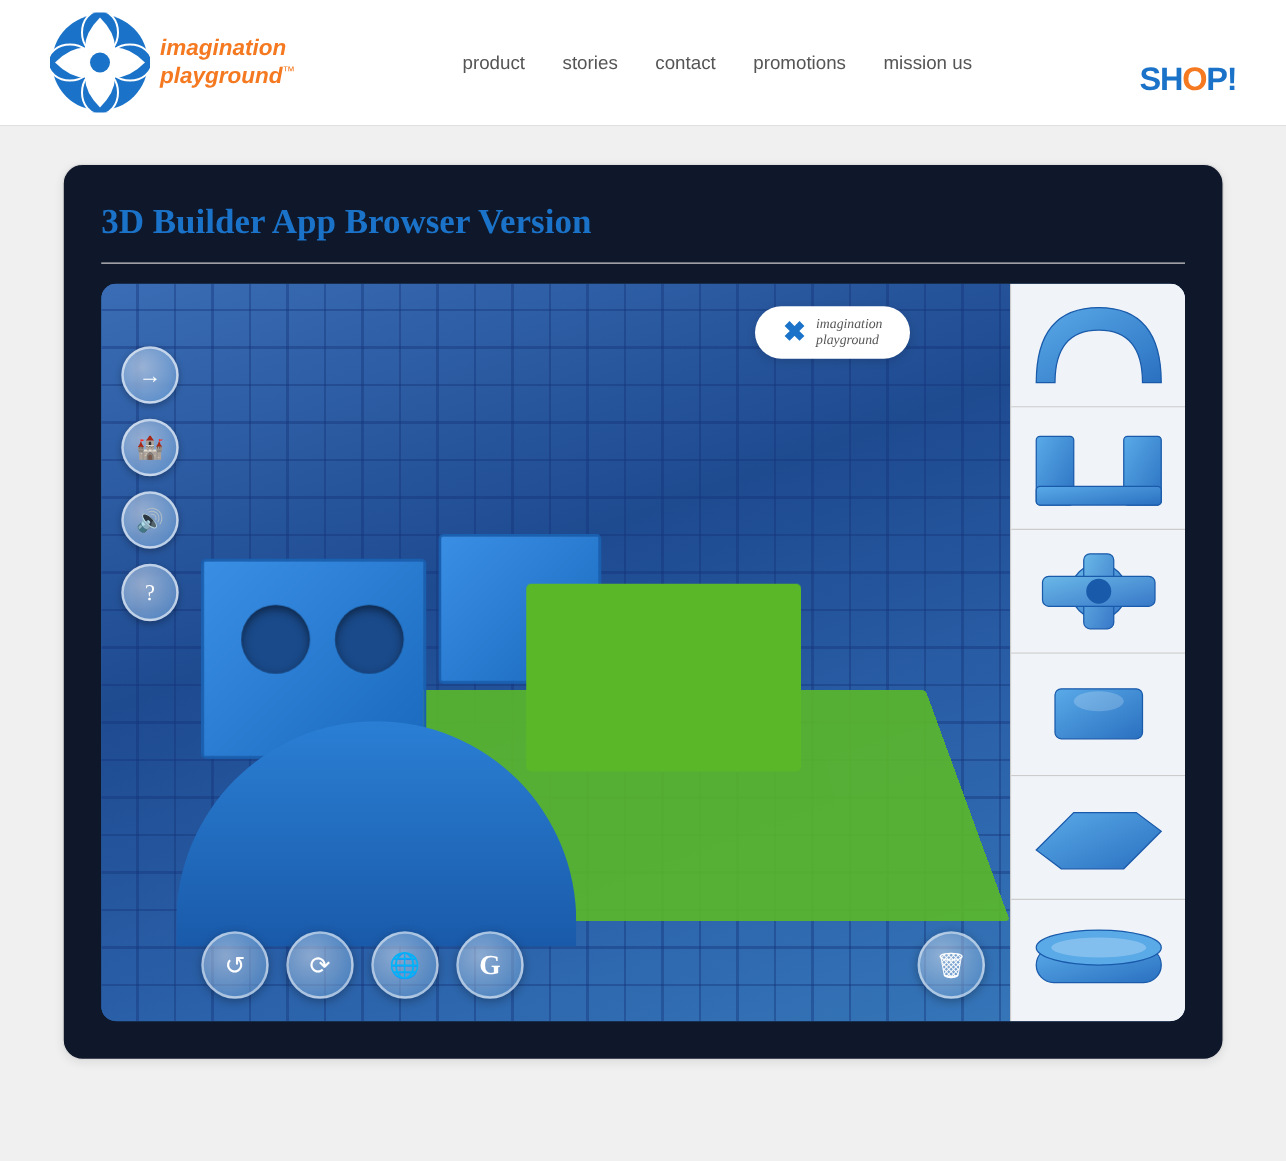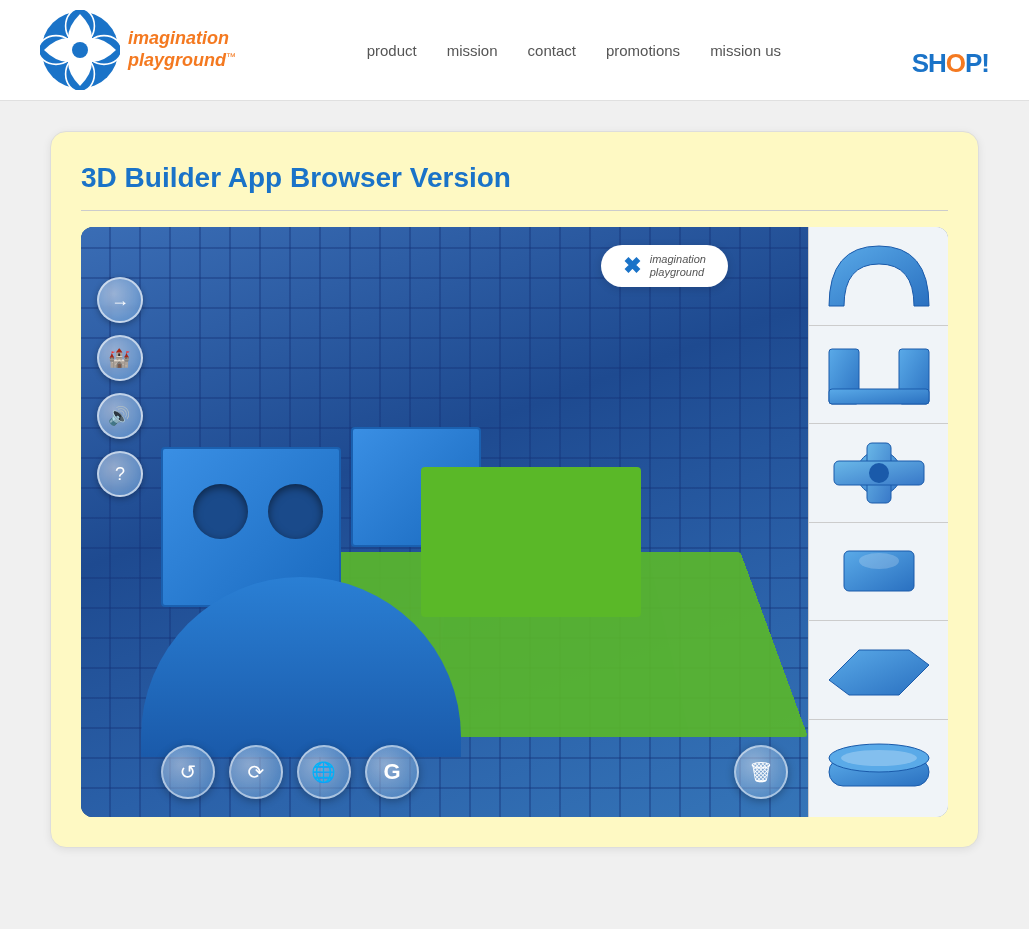--- a/index.html
+++ b/index.html
@@ -81,25 +81,26 @@
     .shop-btn .shop-o {
       color: #f47920;
     }
 
     
     .main-content {
       padding: 30px 50px;
     }
 
     .card {
-      background: #fef9c3;
+      background: #0f172a;
       border-radius: 16px;
       border: 1px solid #ddd;
       padding: 30px;
       box-shadow: 0 2px 8px rgba(0,0,0,0.08);
+      font-family: Liberation Serif, serif;
     }
 
     .page-title {
       color: #1a73c8;
       font-size: 28px;
       font-weight: bold;
       margin-bottom: 16px;
     }
 
     .title-underline {
@@ -357,21 +358,21 @@
       <circle cx="50" cy="50" r="10" fill="#1a73c8"></circle>
     </svg>
     <div class="logo-text">
       <div><span class="imagination">imagination</span></div>
       <div><span class="playground">playground</span><span class="trademark">™</span></div>
     </div>
   </div>
 
   <nav class="nav">
     <a href="#">product</a>
-    <a href="#">mission</a>
+    <a href="#">stories</a>
     <a href="#">contact</a>
     <a href="#">promotions</a>
     <a href="#">mission us</a>
   </nav>
 
   <button class="shop-btn">
     <span>SH<span class="shop-o">O</span>P!</span>
   </button>
 </header>
 

